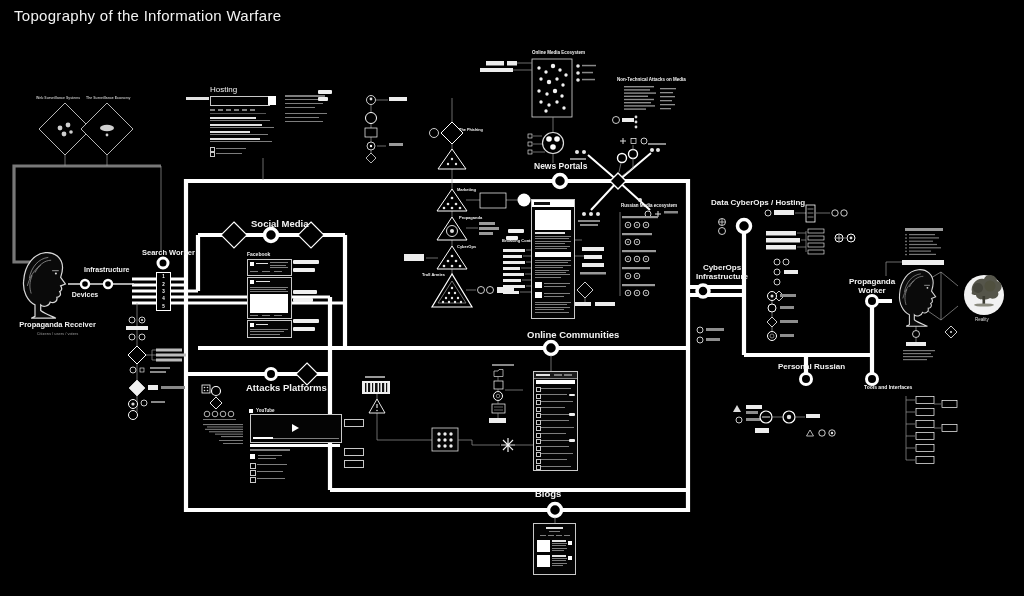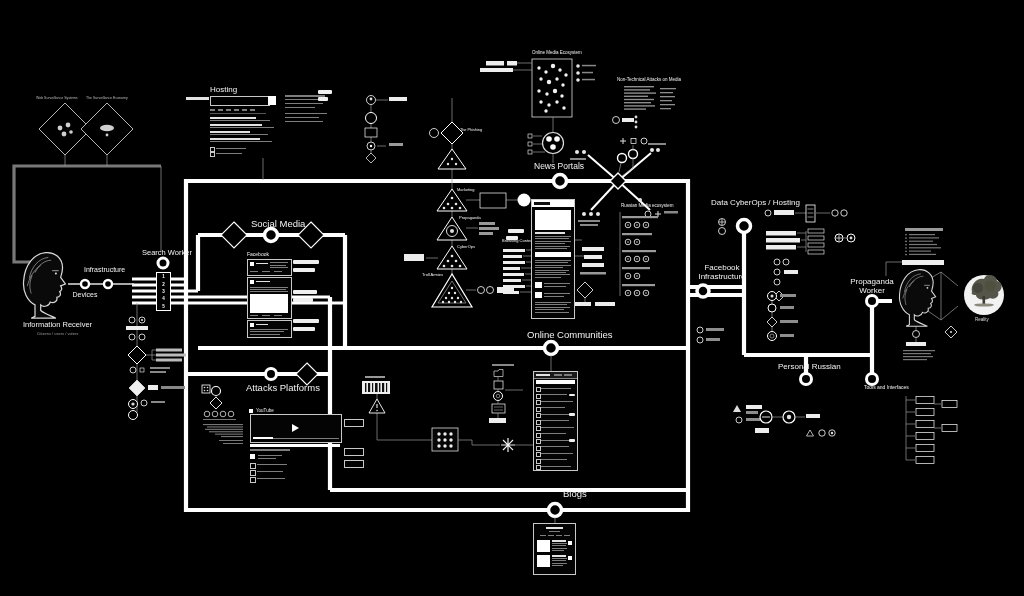--- a/index.html
+++ b/index.html
@@ -1,19 +1,19 @@
 <!DOCTYPE html>
 <html><head>
 <meta charset="utf-8">
 <style>
   html,body{margin:0;padding:0;background:#000;}
   .canvas{position:relative;width:1024px;height:596px;background:#000;overflow:hidden;
           font-family:"Liberation Sans",sans-serif;color:#fff;}
   .layer{position:absolute;left:0;top:0;}
-  .lbl{position:absolute;color:#f2f2f2;font-weight:400;white-space:nowrap;line-height:1.12;}
+  .lbl{position:absolute;color:#f2f2f2;font-weight:700;white-space:nowrap;line-height:1.12;}
   .lbl.c{text-align:center;white-space:normal;}
   .bar{position:absolute;background:#e2e2e2;}
   .gb{position:absolute;background:#7d7d7d;}
   .pill{position:absolute;background:#efefef;border-radius:1px;}
   .obox{position:absolute;background:#000;border:1px solid #c8c8c8;}
   .card{position:absolute;background:#040404;border:1px solid #c9c9c9;}
   .wsq{position:absolute;background:#fff;}
   .numbox{position:absolute;left:156px;top:272px;width:13px;height:37px;border:1px solid #fff;
           background:#000;display:flex;flex-direction:column;align-items:center;
           justify-content:space-around;font-size:4.5px;font-weight:700;color:#fff;z-index:5;}
@@ -566,57 +566,58 @@
         <circle cx="42" cy="29" r="1.1" fill="#ddd"></circle>
   </g>
   <g transform="translate(893,264) scale(0.82)">
     <path d="M20,74 L20,62 C12,58 7,48 8,37 C9,20 19,8 31,7 C41,6 49,13 49,23 C49,27 48,30 47,33 L52,40 L47,42 C49,45 48,47 46,48 C48,51 46,54 43,54 C44,58 40,61 36,59 C35,63 29,65 26,62 L26,68 C31,72 38,74 42,76 L16,76 Z" fill="#0a0a0a" stroke="#d8d8d8" stroke-width="1.3"></path>
     <path d="M14,34 C16,22 24,13 34,12 M12,42 C14,34 18,26 26,20 M16,50 C14,44 14,38 17,31 M20,28 C24,20 30,15 37,15" fill="none" stroke="#aeaeae" stroke-width="0.7"></path>
     <path d="M38,26 L45,26" stroke="#ccc" stroke-width="0.8"></path>
         <circle cx="42" cy="29" r="1.1" fill="#ddd"></circle>
   </g>
 </svg>
 
+<div class="lbl" style="left:14px;top:8px;font-size:15px;font-weight:400;letter-spacing:.3px">Topography of the Information Warfare</div>
 
 <div class="lbl" style="left:36px;top:97px;font-size:3.5px;color:#bbb">Web Surveillance Systems</div>
 <div class="lbl" style="left:86px;top:97px;font-size:3.5px;color:#bbb">The Surveillance Economy</div>
 
-<div class="lbl c" style="left:5px;top:321px;width:105px;font-size:7.5px">Information Receiver</div>
+<div class="lbl c" style="left:5px;top:321px;width:105px;font-size:7.5px">Propaganda Receiver</div>
 <div class="lbl c" style="left:5px;top:332px;width:105px;font-size:4px;font-weight:400;color:#9a9a9a">Citizens / users / voters</div>
 
 <div class="lbl c" style="left:60px;top:291px;width:50px;font-size:7px">Devices</div>
 <div class="lbl" style="left:84px;top:266px;font-size:7px">Infrastructure</div>
 <div class="lbl" style="left:142px;top:249px;font-size:7.5px">Search Worker</div>
 
 <div class="numbox">
   <span>1</span>
   <span>2</span>
   <span>3</span>
   <span>4</span>
   <span>5</span>
 </div>
 
 <div class="lbl" style="left:251px;top:219px;font-size:9.5px">Social Media</div>
 <div class="lbl" style="left:534px;top:162px;font-size:8.5px">News Portals</div>
 <div class="lbl" style="left:527px;top:330px;font-size:9.5px">Online Communities</div>
 <div class="lbl" style="left:246px;top:383px;font-size:9.5px">Attacks Platforms</div>
-<div class="lbl" style="left:563px;top:489px;font-size:9.5px">Blogs</div>
+<div class="lbl" style="left:535px;top:489px;font-size:9.5px">Blogs</div>
 <div class="lbl" style="left:532px;top:50px;font-size:4.5px">Online Media Ecosystem</div>
 <div class="lbl" style="left:617px;top:77px;font-size:4.5px">Non-Technical Attacks on Media</div>
 <div class="lbl" style="left:621px;top:203px;font-size:4.5px">Russian Media ecosystem</div>
 <div class="lbl" style="left:502px;top:239px;font-size:4px">Browsing Context</div>
 
 <div class="lbl c" style="left:458px;top:128px;width:26px;font-size:3.8px">The Phishing</div>
 <div class="lbl" style="left:457px;top:188px;font-size:4px">Marketing</div>
 <div class="lbl" style="left:459px;top:216px;font-size:4px">Propaganda</div>
 <div class="lbl" style="left:457px;top:245px;font-size:4px">CyberOps</div>
 <div class="lbl" style="left:422px;top:273px;font-size:4px">Troll Armies</div>
 
 <div class="lbl" style="left:711px;top:199px;font-size:8px">Data CyberOps / Hosting</div>
-<div class="lbl c" style="left:692px;top:264px;width:60px;font-size:8px">Facebook Infrastructure</div>
+<div class="lbl c" style="left:692px;top:264px;width:60px;font-size:8px">CyberOps Infrastructure</div>
 <div class="lbl" style="left:778px;top:363px;font-size:8px">Personal Russian</div>
 <div class="lbl" style="left:864px;top:385px;font-size:5px">Tools and Interfaces</div>
 <div class="lbl c" style="left:840px;top:278px;width:64px;font-size:8px">Propaganda Worker</div>
 <div class="lbl" style="left:975px;top:317px;font-size:4.5px;font-weight:400;color:#ddd">Reality</div>
 
 <div class="layer" style="left:0;top:0;width:0;height:0">
   <div class="lbl" style="left:210px;top:86px;font-size:8px;font-weight:400">Hosting</div>
   <div class="bar" style="left:186px;top:97px;width:23px;height:3px"></div>
   <div class="obox" style="left:210px;top:96px;width:58px;height:8px"></div>
   <div class="wsq" style="left:268px;top:96px;width:8px;height:9px"></div>

